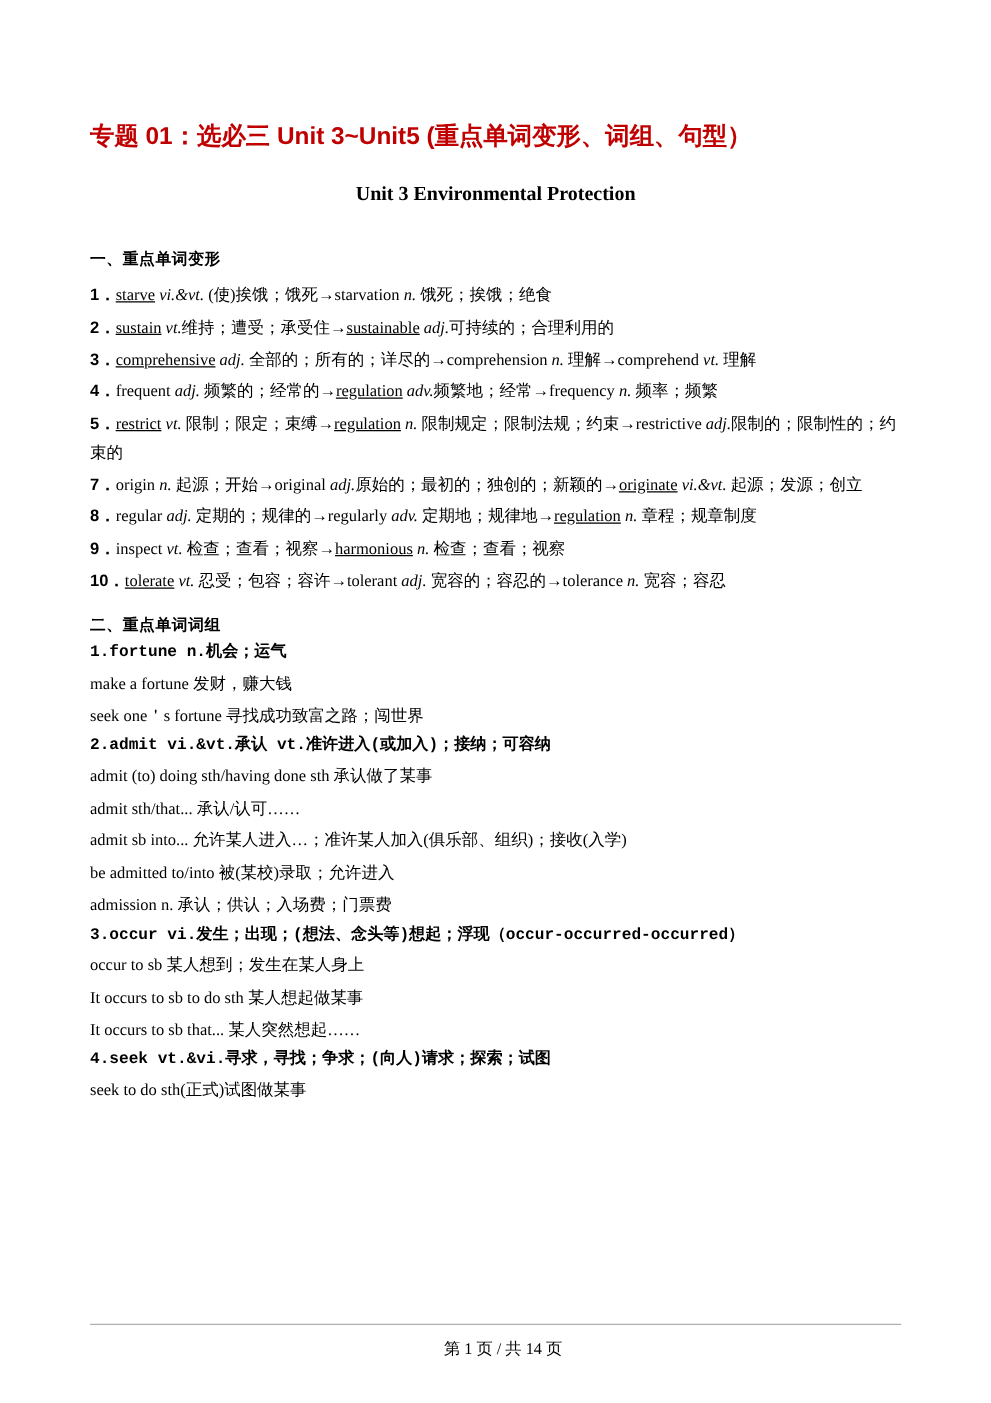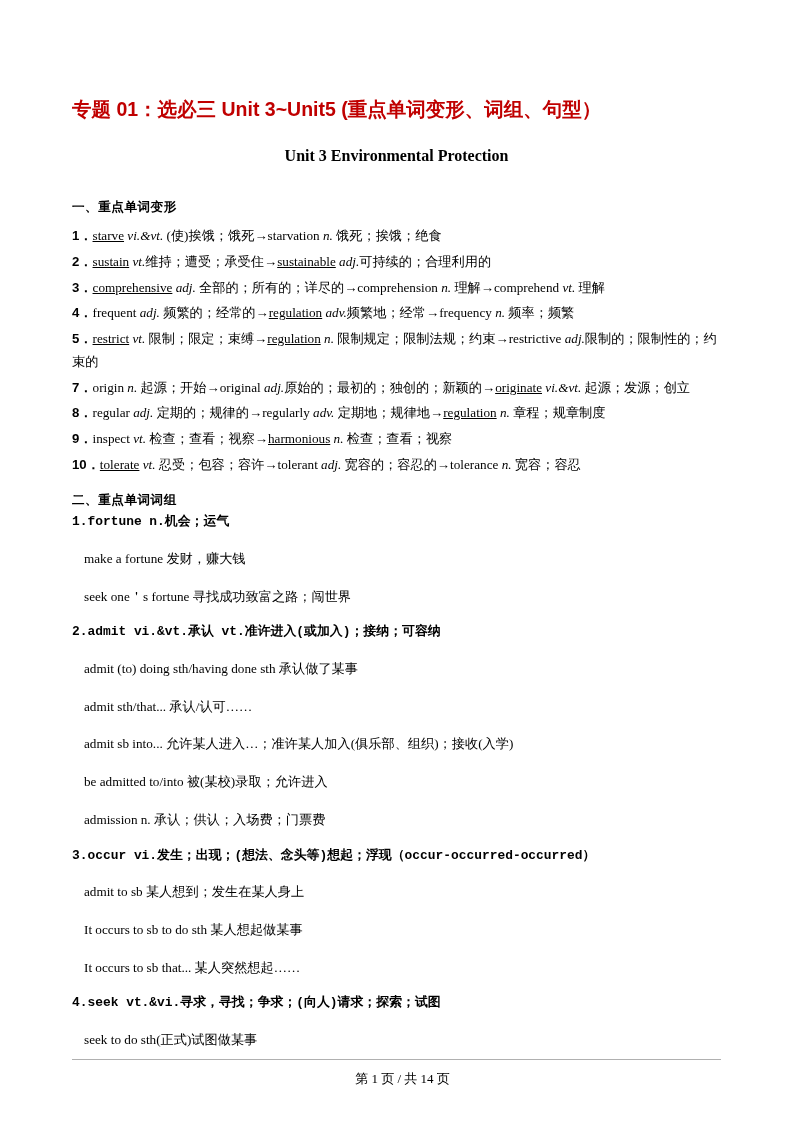--- a/index.html
+++ b/index.html
@@ -60,21 +60,21 @@
   .bold-head {
     font-family: Liberation Mono, monospace;
     font-weight: bold;
     font-size: 12.9px;
     line-height: 1.75;
     margin: 0;
   }
   .plain {
     font-size: 13.2px;
     line-height: 1.95;
-    margin: 12px;
+    margin: 0;
   }
   .section-head2 {
     font-family: "Liberation Sans", sans-serif;
     font-weight: bold;
     font-size: 12.6px;
     margin: 2px 0 2px 0;
     letter-spacing: 0.5px;
   }
   .footer {
     position: absolute;
@@ -148,21 +148,21 @@
     <p class="bold-head">2.admit vi.&amp;vt.承认 vt.准许进入(或加入)；接纳；可容纳</p>
     <p class="plain">admit (to) doing sth/having done sth 承认做了某事</p>
     <p class="plain">admit sth/that...   承认/认可……</p>
     <p class="plain">admit sb into...   允许某人进入…；准许某人加入(俱乐部、组织)；接收(入学)</p>
     <p class="plain">be admitted to/into   被(某校)录取；允许进入</p>
     <p class="plain">admission n.  承认；供认；入场费；门票费</p>
   </div>
 
   <div>
     <p class="bold-head">3.occur vi.发生；出现；(想法、念头等)想起；浮现（occur-occurred-occurred）</p>
-    <p class="plain">admit to sb 某人想到；发生在某人身上</p>
+    <p class="plain">occur to sb 某人想到；发生在某人身上</p>
     <p class="plain">It occurs to sb to do sth  某人想起做某事</p>
     <p class="plain">It occurs to sb that...  某人突然想起……</p>
   </div>
 
   <div>
     <p class="bold-head">4.seek vt.&amp;vi.寻求，寻找；争求；(向人)请求；探索；试图</p>
     <p class="plain">seek to do sth(正式)试图做某事</p>
   </div>
 
   <div class="footer-rule"></div>

